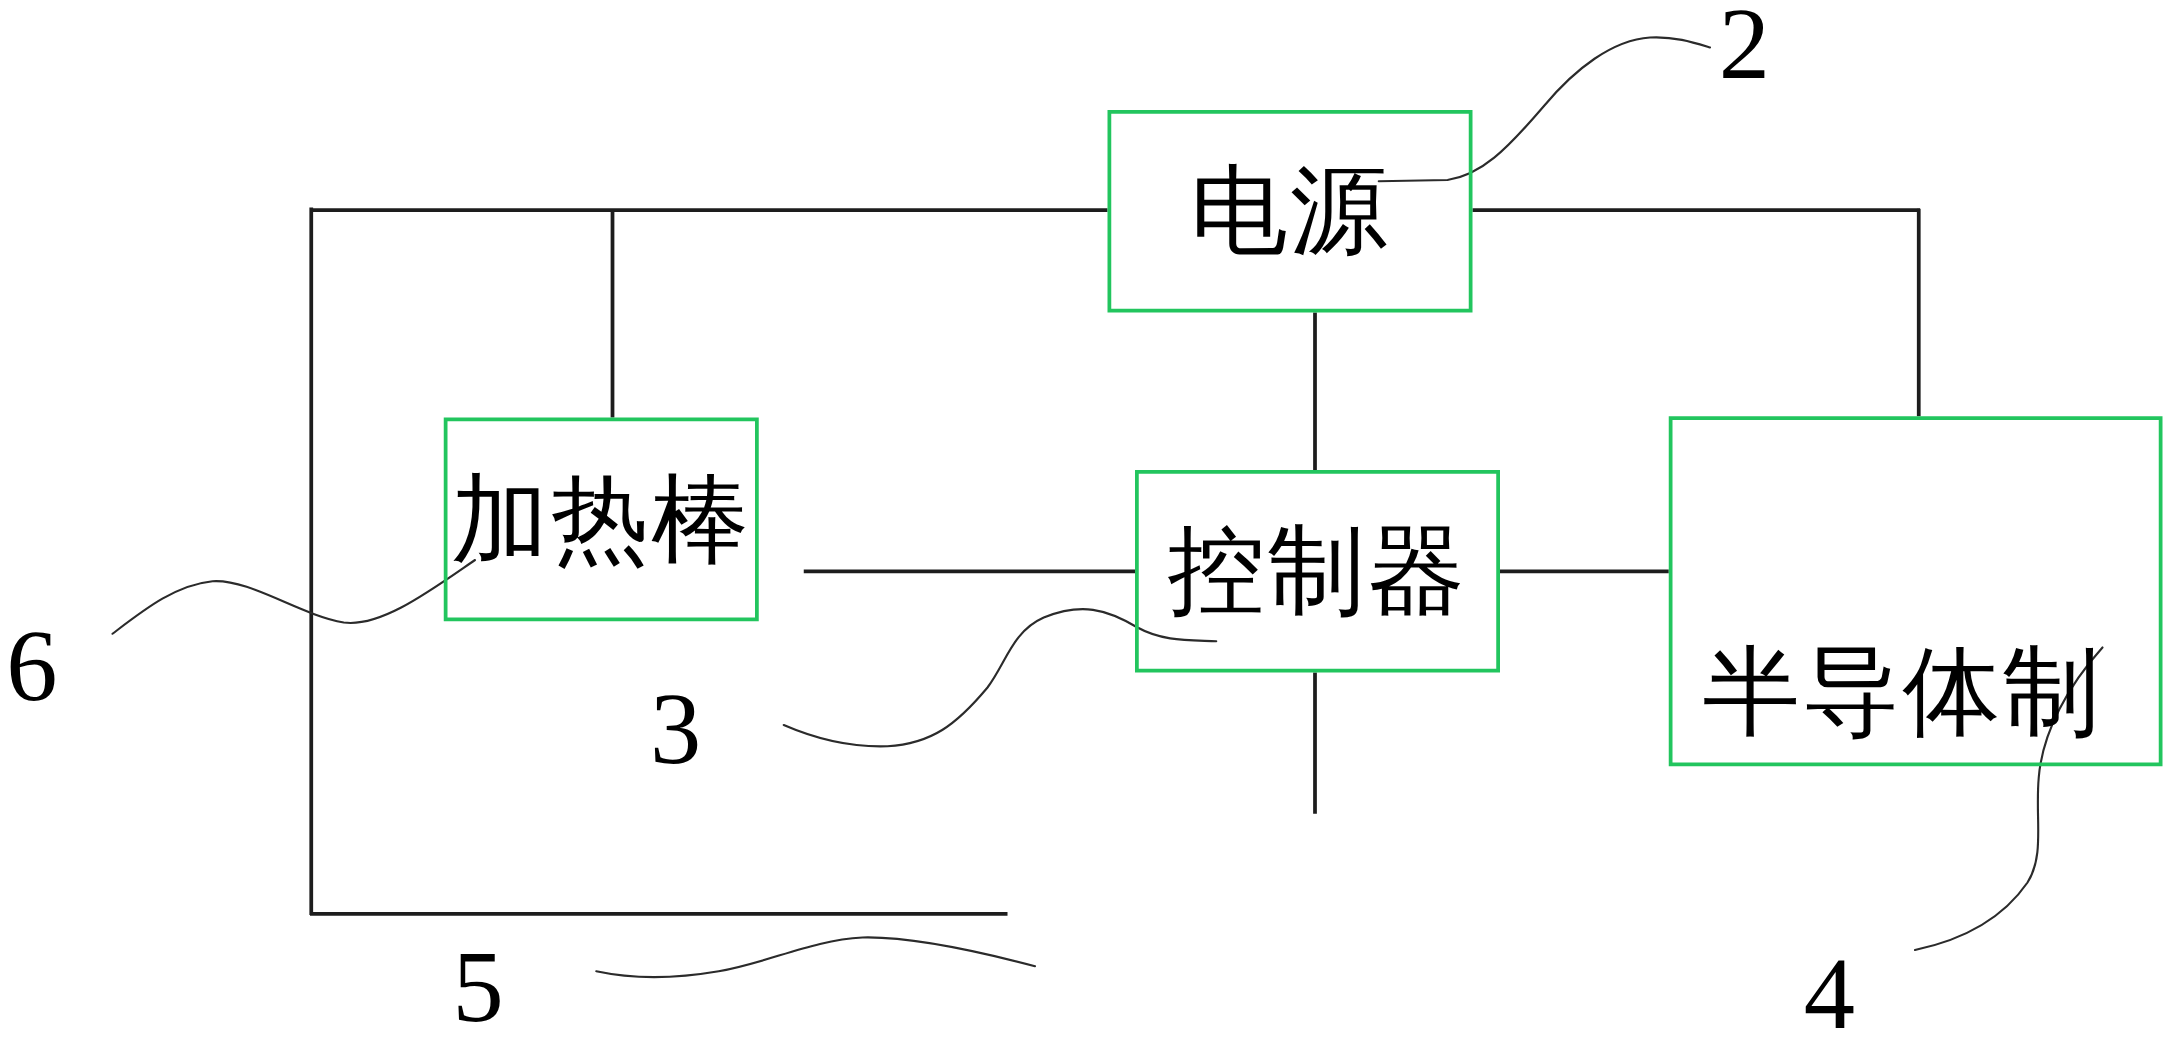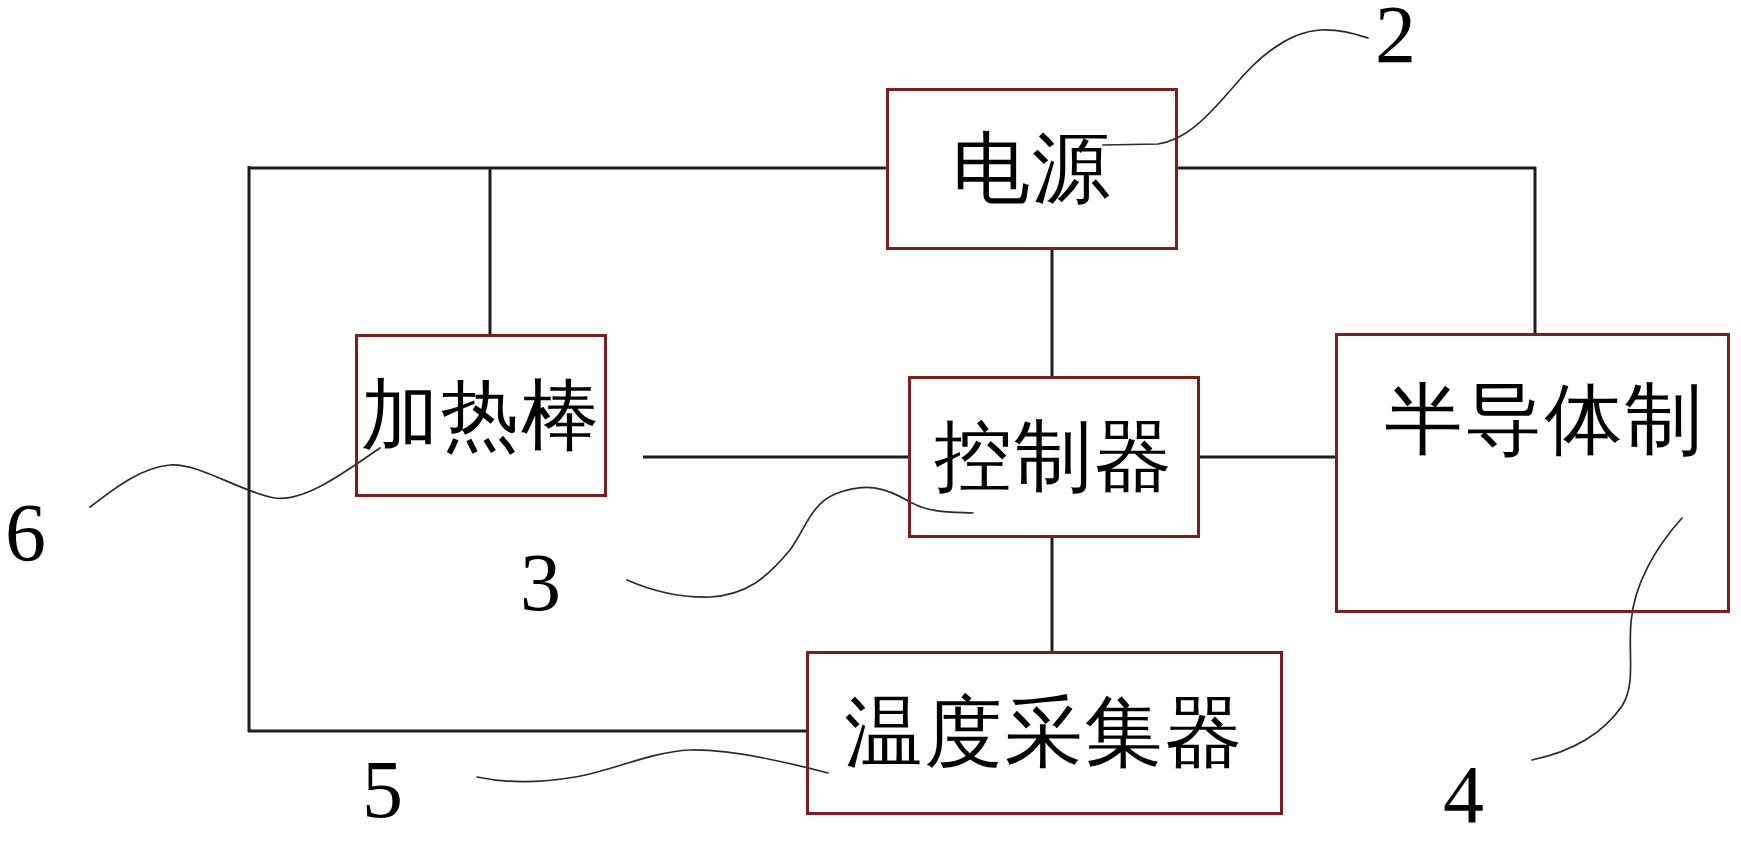--- a/index.html
+++ b/index.html
@@ -17,36 +17,36 @@
     color: #000000;
   }
   .wires {
     position: absolute;
     left: 0;
     top: 0;
   }
   .node {
     position: absolute;
     box-sizing: border-box;
-    border: 3px solid #7f1d1d;
+    border: 3px solid #22c55e;
     background: transparent;
     display: flex;
     align-items: center;
     justify-content: center;
     font-size: 78px;
     line-height: 1;
     white-space: nowrap;
     letter-spacing: 2px;
   }
   .node--power      { left: 886px;  top: 88px;  width: 292px; height: 162px; }
   .node--heater     { left: 355px;  top: 334px; width: 252px; height: 163px; }
   .node--controller { left: 908px;  top: 376px; width: 292px; height: 162px; align-items: center; }
   .node--cooler     { left: 1335px; top: 333px; width: 395px; height: 280px;
-                      flex-direction: row; align-items: flex-start;
-                      justify-content: center; padding: 28px 0 0 24px;
+                      flex-direction: column; align-items: flex-start;
+                      justify-content: flex-end; padding: 28px 0 0 24px;
                       line-height: 1.44; }
   .node--temp       { left: 806px;  top: 651px; width: 477px; height: 164px; }
   .callout {
     position: absolute;
     font-size: 82px;
     line-height: 1;
     color: #000000;
   }
   .callout--2 { left: 1375px; top: -6px;  }
   .callout--3 { left: 520px;  top: 542px; }
@@ -92,23 +92,20 @@
   </div>
 
   <div class="node node--controller">
     <span>控制器</span>
   </div>
 
   <div class="node node--cooler">
     <span>半导体制</span>
   </div>
 
-  <div class="node node--temp">
-    <span>温度采集器</span>
-  </div>
 
   <div class="callout callout--2">2</div>
   <div class="callout callout--3">3</div>
   <div class="callout callout--4">4</div>
   <div class="callout callout--5">5</div>
   <div class="callout callout--6">6</div>
 
 </div>
 
 </body></html>

